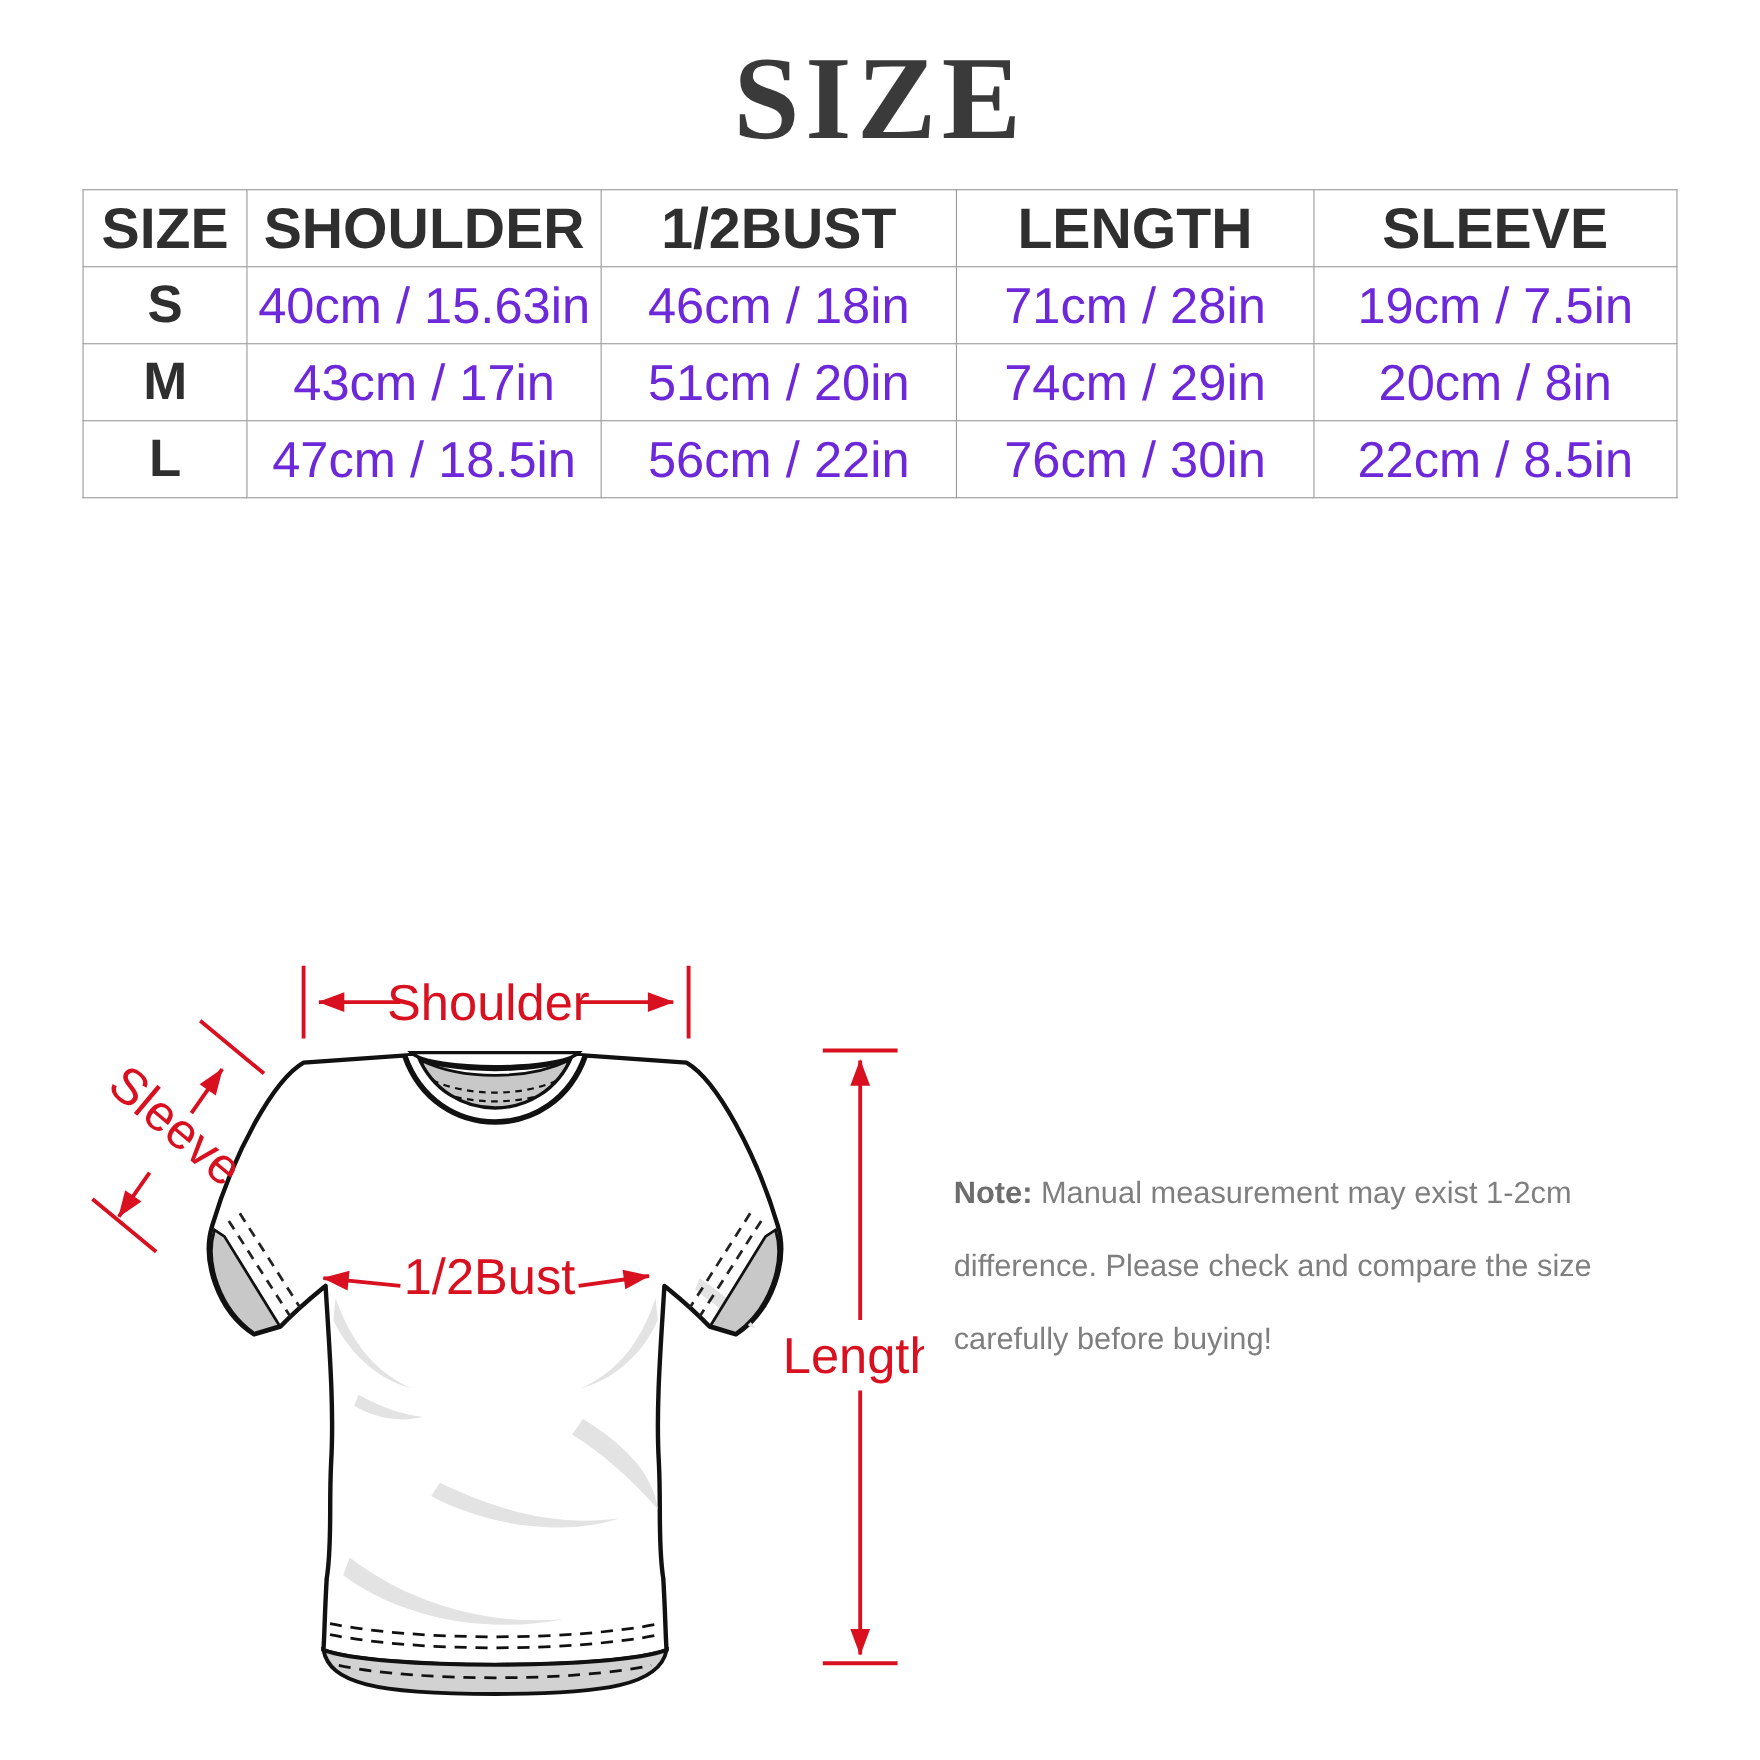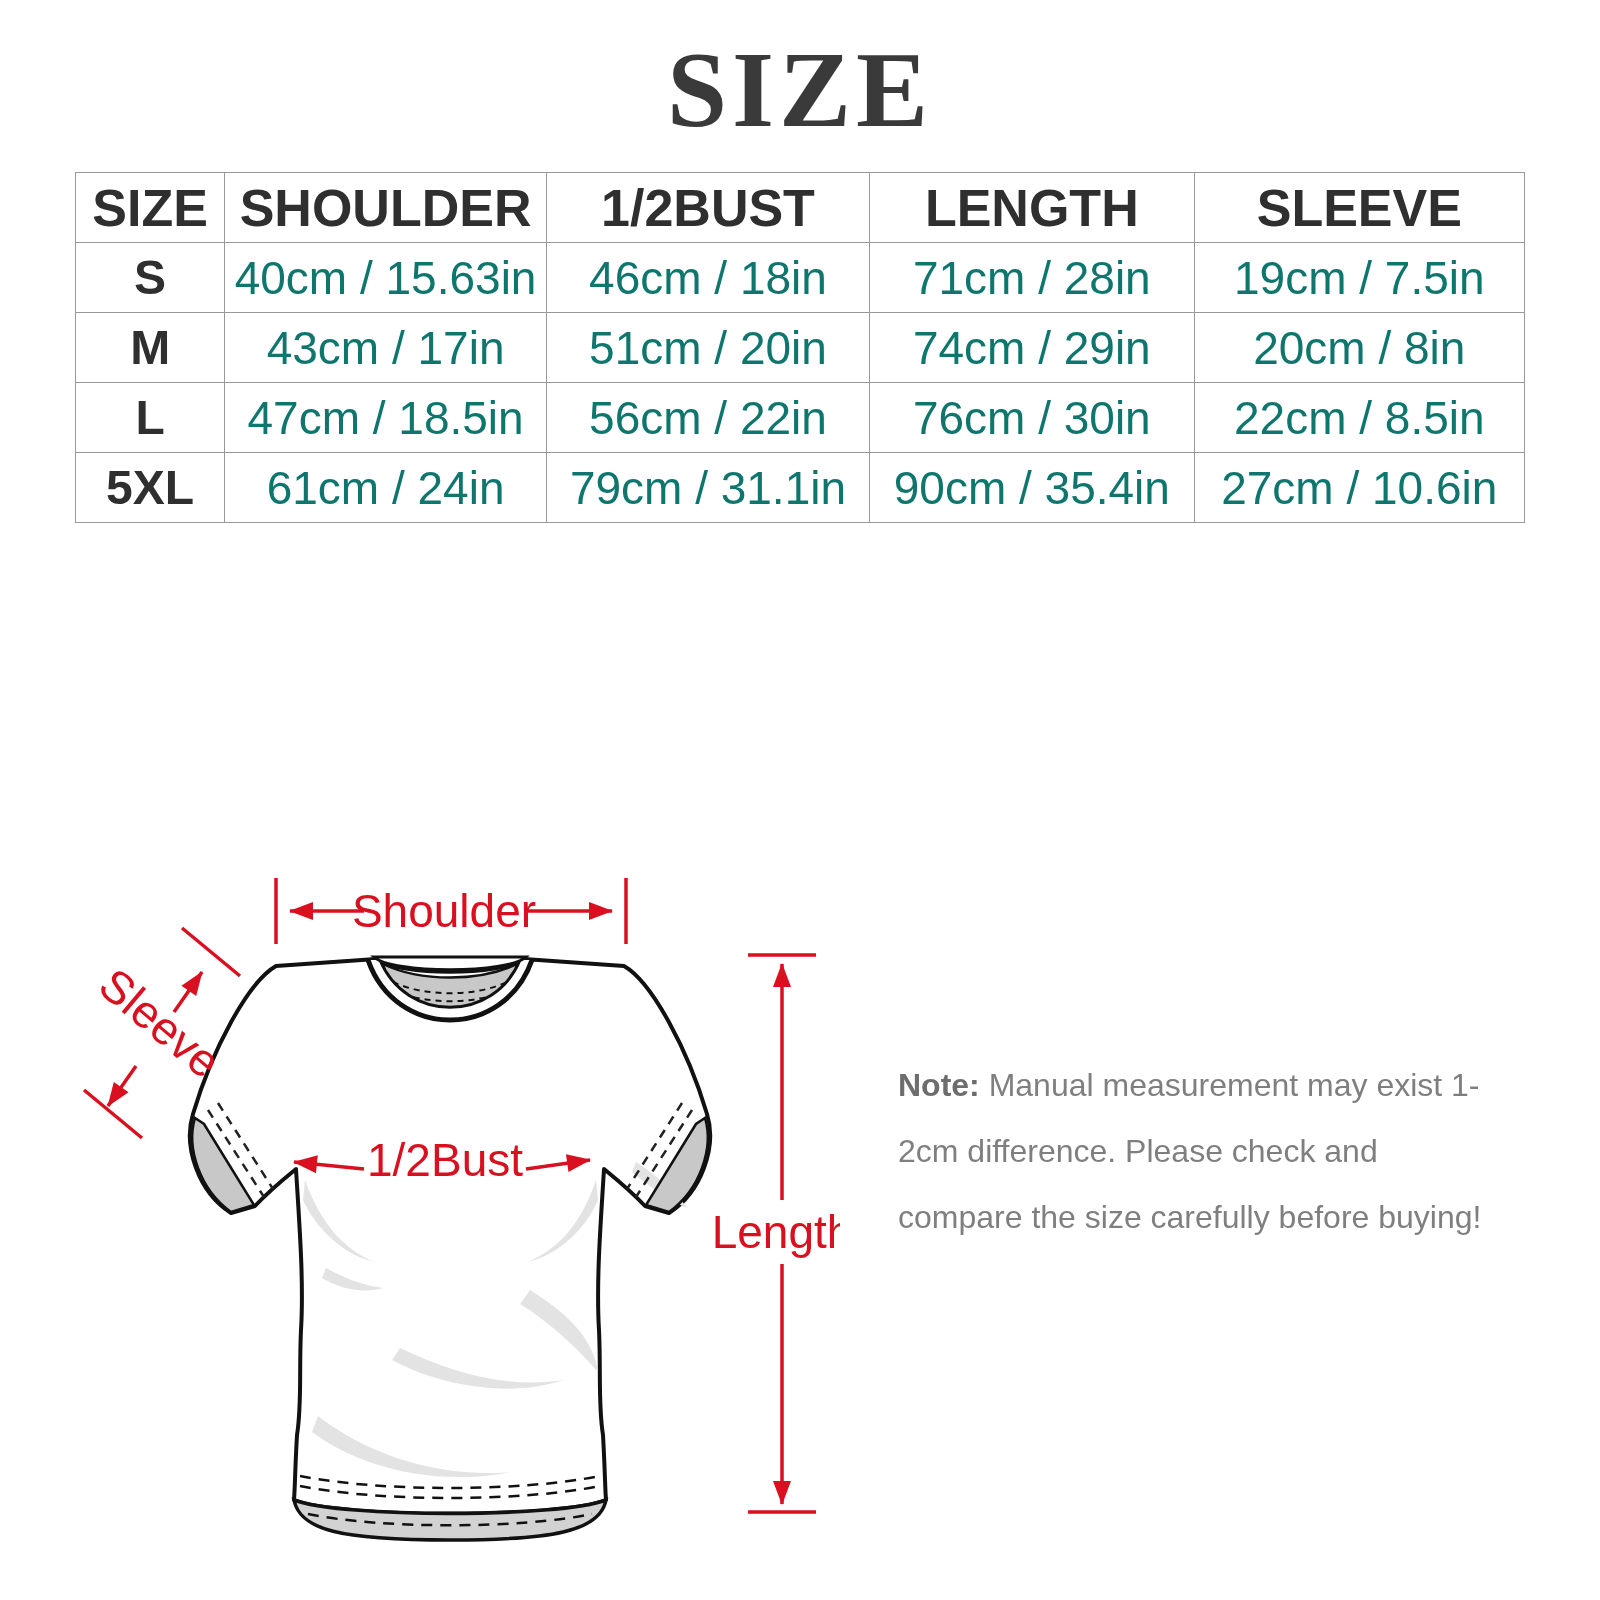--- a/index.html
+++ b/index.html
@@ -7,26 +7,26 @@
 
   .page-title{position:absolute;top:36px;left:0;width:1600px;text-align:center;
     font-family:"Liberation Serif",serif;font-weight:bold;font-size:108px;line-height:1;
     color:#3a3a3a;letter-spacing:5px;}
 
   table.size-table{position:absolute;left:75px;top:172px;width:1450px;border-collapse:collapse;
     table-layout:fixed;}
   table.size-table th,table.size-table td{border:1px solid #999;height:69px;text-align:center;
     vertical-align:middle;padding:0;white-space:nowrap;}
   table.size-table th{font-size:52px;font-weight:bold;color:#2f2f2f;}
-  table.size-table td{font-size:46px;color:#0f766e;}
+  table.size-table td{font-size:46px;color:#6d28d9;}
   table.size-table td.size-col{font-size:48px;font-weight:bold;color:#2f2f2f;}
 
   .diagram{position:absolute;left:80px;top:860px;width:760px;height:740px;}
 
-  .note{position:absolute;left:898px;top:1052px;width:600px;font-size:32px;line-height:66px;
+  .note{position:absolute;left:867px;top:1052px;width:600px;font-size:28px;line-height:66px;
     color:#7f7f7f;}
   .note .note-label{font-weight:bold;color:#6d6d6d;}
 
   .red-label{font-family:"Liberation Sans",sans-serif;font-size:46px;fill:#d8101f;}
 </style>
 </head>
 <body>
 
 <div class="page-title">SIZE</div>
 
@@ -61,27 +61,20 @@
       <td>51cm / 20in</td>
       <td>74cm / 29in</td>
       <td>20cm / 8in</td>
     </tr>
     <tr>
       <td class="size-col">L</td>
       <td>47cm / 18.5in</td>
       <td>56cm / 22in</td>
       <td>76cm / 30in</td>
       <td>22cm / 8.5in</td>
-    </tr>
-    <tr>
-      <td class="size-col">5XL</td>
-      <td>61cm / 24in</td>
-      <td>79cm / 31.1in</td>
-      <td>90cm / 35.4in</td>
-      <td>27cm / 10.6in</td>
     </tr>
   </tbody>
 </table>
 
 <svg class="diagram" viewBox="0 0 760 740" xmlns="http://www.w3.org/2000/svg">
   <defs>
     <marker id="arrow" viewBox="0 0 26 22" refX="24" refY="11" markerWidth="26" markerHeight="22" markerUnits="userSpaceOnUse" orient="auto">
       <path d="M1,2 L25,11 L1,20 Z" fill="#d8101f"></path>
     </marker>
   </defs>

